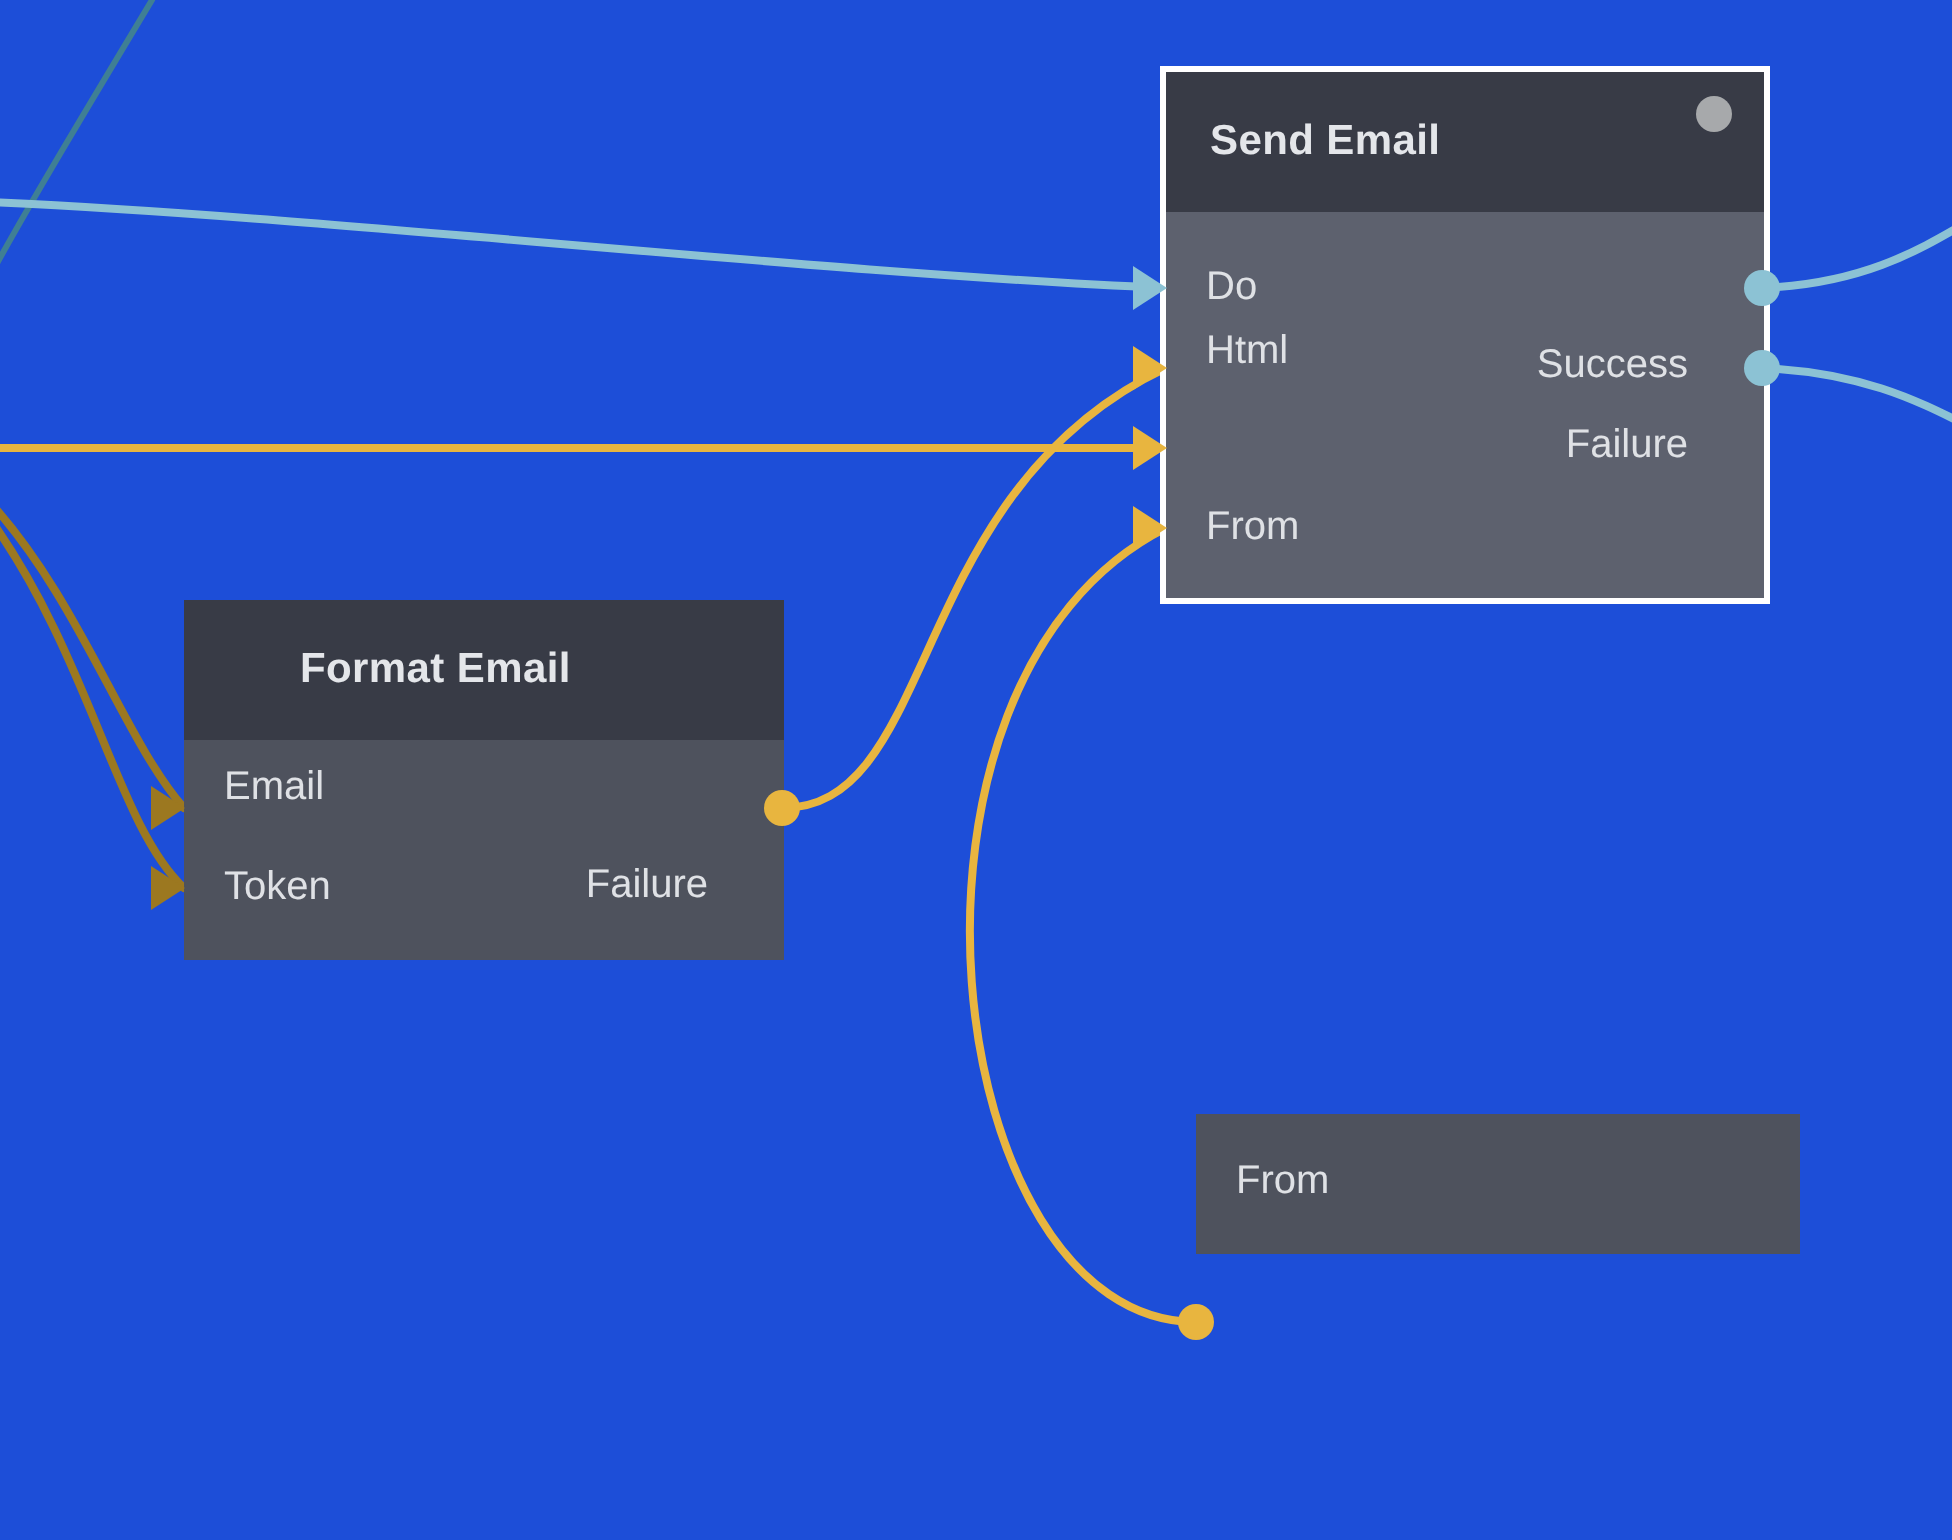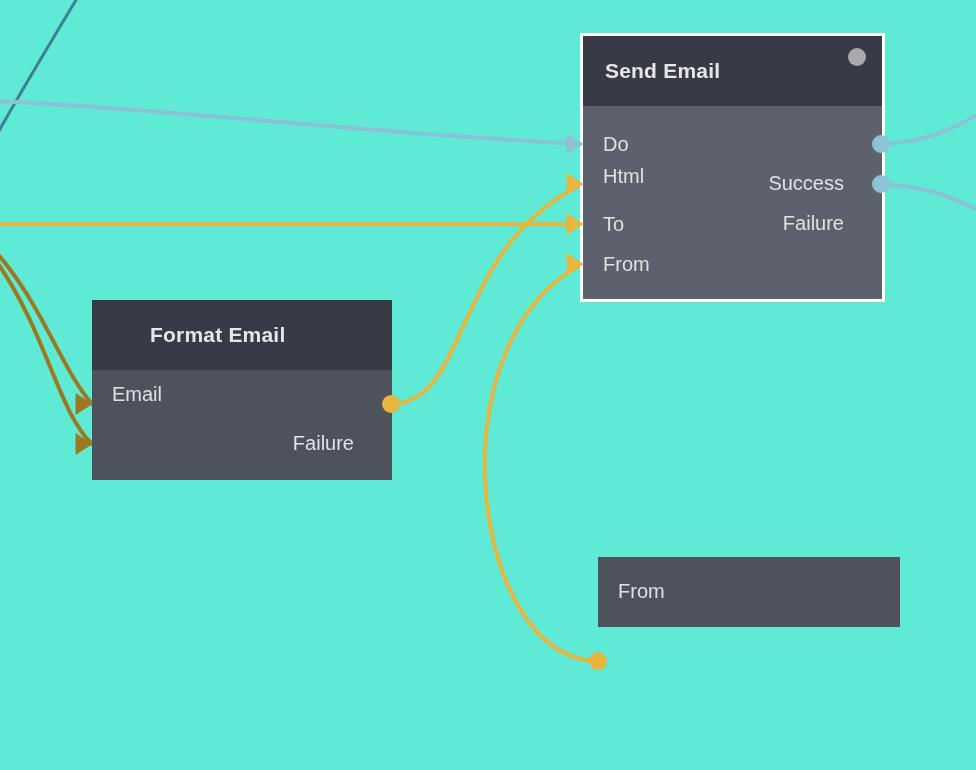--- a/index.html
+++ b/index.html
@@ -5,21 +5,21 @@
 <style>
   html, body {
     margin: 0;
     padding: 0;
     background: #151516;
   }
   #canvas {
     position: relative;
     width: 976px;
     height: 770px;
-    background: #5eead4;
+    background: #1d4ed8;
     overflow: hidden;
     font-family: "Liberation Sans", sans-serif;
     -webkit-font-smoothing: antialiased;
   }
   #wire-layer {
     position: absolute;
     left: 0;
     top: 0;
     width: 976px;
     height: 770px;
@@ -135,43 +135,43 @@
             <div class="node-title" style="color: rgb(228, 230, 234);">Send Email</div>
             <div class="status-dot" style="background: rgb(167, 169, 171);"></div>
           </div>
           <div class="node-body" style="background: rgb(93, 97, 110);">
             <div class="port-row" style="top: 18px;">
               <div class="port-label in" style="color: rgb(223, 225, 229);">Do</div>
             </div>
             <div class="port-row" style="top: 50px;">
               <div class="port-label in" style="color: rgb(223, 225, 229);">Html</div>
             </div>
-            <div class="port-row" style="top: 98px;">
-              <div class="port-label in" style="color: rgb(223, 225, 229);">To</div>
-            </div>
             <div class="port-row" style="top: 138px;">
               <div class="port-label in" style="color: rgb(223, 225, 229);">From</div>
             </div>
             <div class="port-row" style="top: 18px;">
               <div class="port-label out" style="color: rgb(223, 225, 229);">Success</div>
             </div>
             <div class="port-row" style="top: 58px; padding-left: 36px;">
               <div class="port-label out" style="color: rgb(223, 225, 229);">Failure</div>
             </div>
           </div>
         </div>
       </div>
       <div class="node" style="left: 92px; top: 300px; width: 300px; height: 180px;">
         <div class="node-inner">
           <div class="node-header" style="background: rgb(56, 59, 70);">
             <div class="node-title" style="color: rgb(228, 230, 234); margin-left: 36px;">Format Email</div>
           </div>
           <div class="node-body" style="background: rgb(78, 82, 93);">
             <div class="port-row" style="top: 4px;">
               <div class="port-label in" style="color: rgb(223, 225, 229);">Email</div>
+            </div>
+            <div class="port-row" style="top: 54px;">
+              <div class="port-label in" style="color: rgb(223, 225, 229);">Token</div>
             </div>
             <div class="port-row" style="top: 14px;">
               <div class="port-label out" style="color: rgb(223, 225, 229);">Failure</div>
             </div>
           </div>
         </div>
       </div>
       <div class="node" style="left: 598px; top: 557px; width: 302px; height: 140px;">
         <div class="node-inner">
           <div class="node-body" style="background: rgb(78, 82, 93);">

